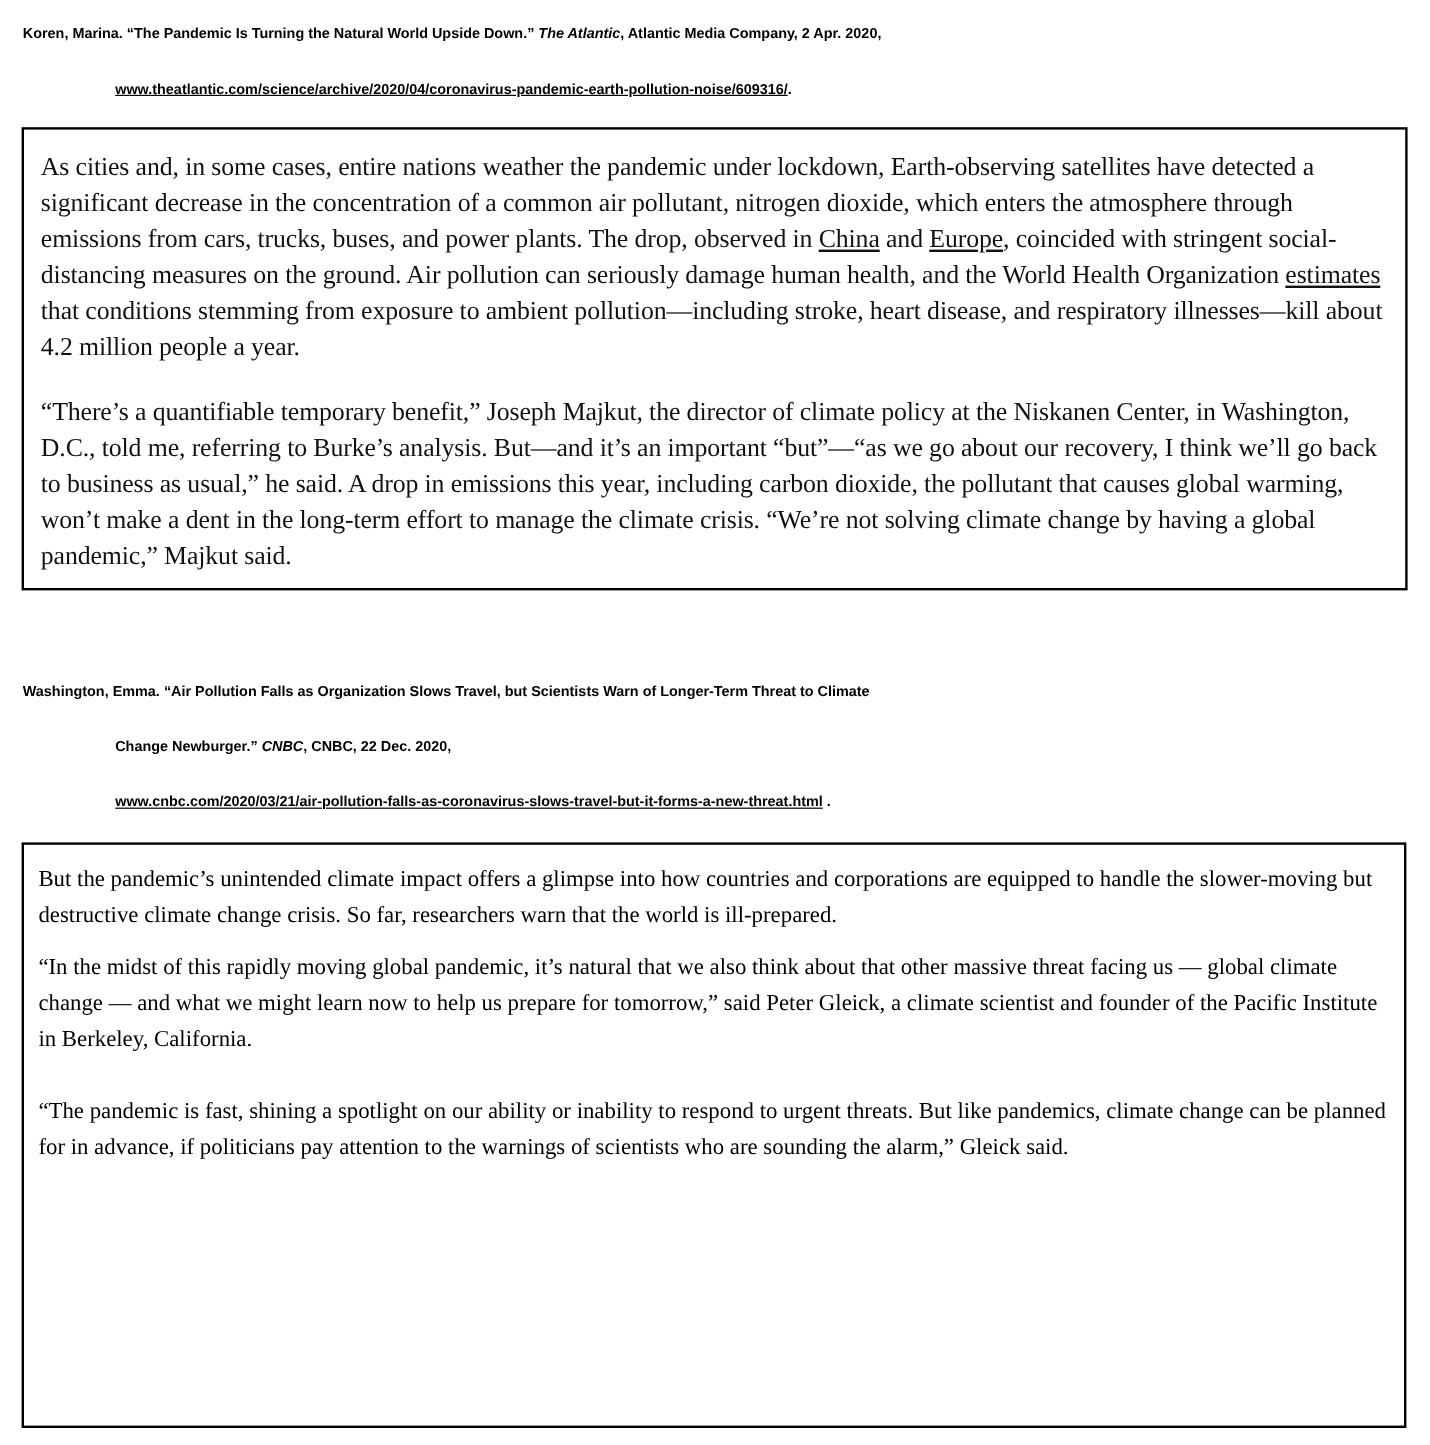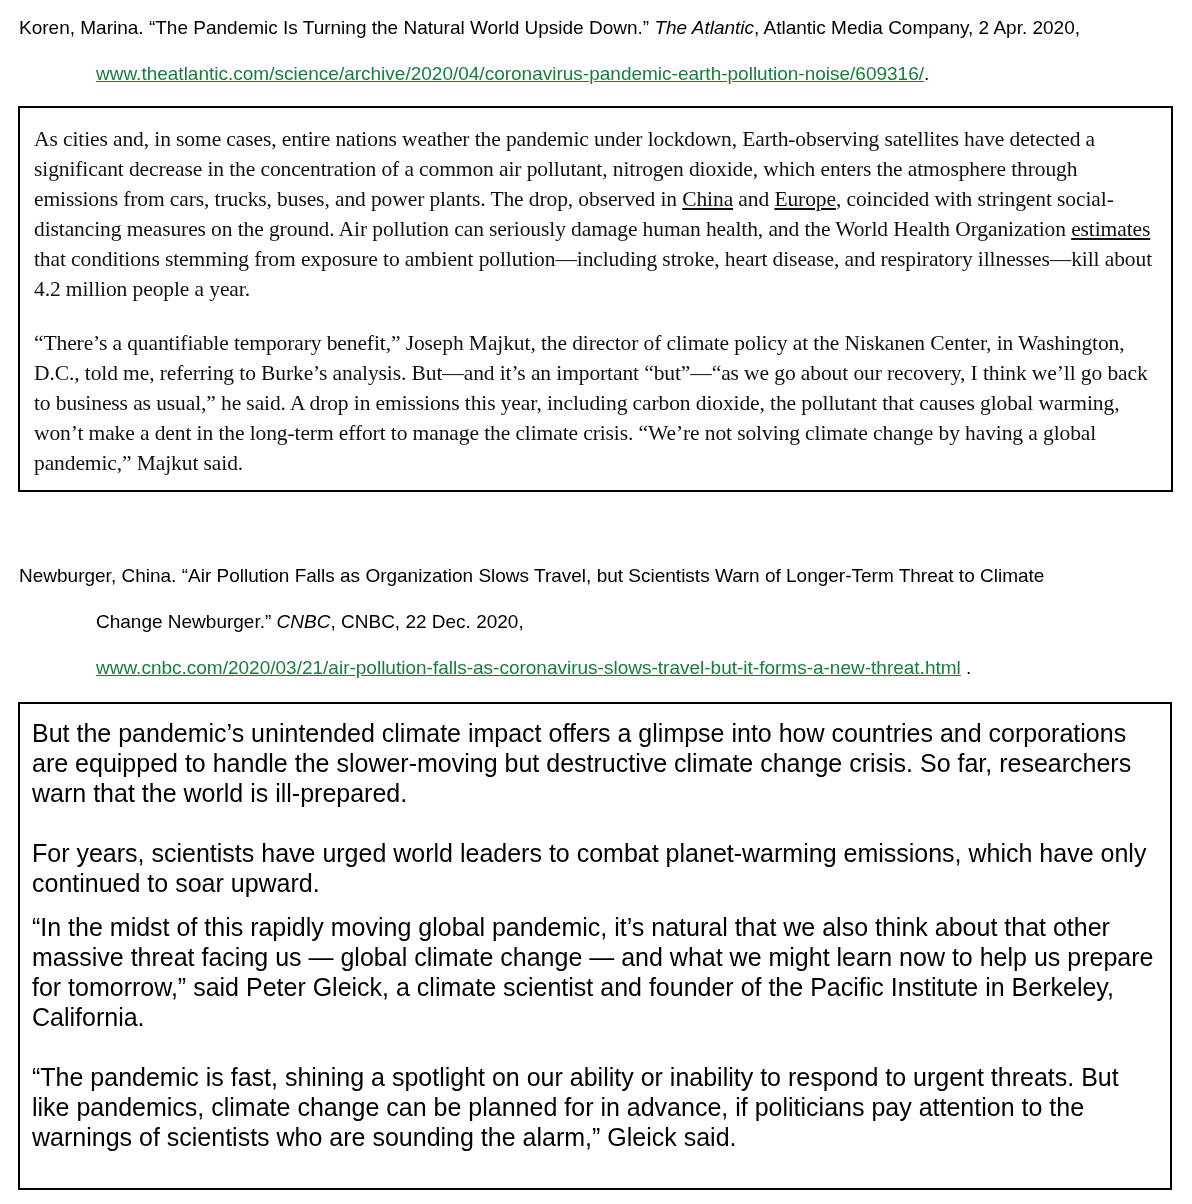--- a/index.html
+++ b/index.html
@@ -10,49 +10,49 @@
     body {
       width: 1192px;
       height: 1204px;
       position: relative;
       overflow: hidden;
       color: #000;
     }
     .citation-line {
       position: absolute;
       font-family: "Liberation Sans", sans-serif;
-      font-weight: normal;
-      font-size: 19px;
+      font-weight: bold;
+      font-size: 12px;
       line-height: 20px;
       white-space: nowrap;
       color: #000;
     }
     .citation-line em { font-style: italic; }
     .cite-link {
-      color: #15803d;
+      color: #000000;
       text-decoration: underline;
       cursor: pointer;
     }
     .quote-box {
       position: absolute;
       border: 2px solid #000;
       box-sizing: border-box;
       background: #fff;
     }
     .serif-box p {
       font-family: "Liberation Serif", serif;
       font-size: 21.5px;
       line-height: 30px;
       margin: 0;
       color: #111;
       letter-spacing: -0.1px;
     }
     .sans-box p {
-      font-family: Liberation Sans, sans-serif;
-      font-size: 25px;
+      font-family: Liberation Serif, serif;
+      font-size: 19px;
       line-height: 30px;
       margin: 0;
       color: #000;
     }
     .u { text-decoration: underline; text-align: right; }
   </style>
 </head>
 <body>
 
 <div class="citation-line" style="left:19px; top:18px;">
@@ -63,29 +63,28 @@
 <div class="citation-line" style="left:96px; top:64px;">
   <a class="cite-link">www.theatlantic.com/science/archive/2020/04/coronavirus-pandemic-earth-pollution-noise/609316/</a><span>.</span>
 </div>
 
 <div class="quote-box serif-box" style="left:18px; top:106px; width:1155px; height:386px; padding:16px 14px 0 14px;">
   <p><span>As cities and, in some cases, entire nations weather the pandemic under lockdown, Earth-observing satellites have detected a significant decrease in the concentration of a common air pollutant, nitrogen dioxide, which enters the atmosphere through emissions from cars, trucks, buses, and power plants. The drop, observed in </span><span class="u">China</span><span> and </span><span class="u">Europe</span><span>, coincided with stringent social-distancing measures on the ground. Air pollution can seriously damage human health, and the World Health Organization </span><span class="u">estimates</span><span> that conditions stemming from exposure to ambient pollution—including stroke, heart disease, and respiratory illnesses—kill about 4.2 million people a year.</span></p>
   <p style="margin-top:24px;">“There’s a quantifiable temporary benefit,” Joseph Majkut, the director of climate policy at the Niskanen Center, in Washington, D.C., told me, referring to Burke’s analysis. But—and it’s an important “but”—“as we go about our recovery, I think we’ll go back to business as usual,” he said. A drop in emissions this year, including carbon dioxide, the pollutant that causes global warming, won’t make a dent in the long-term effort to manage the climate crisis. “We’re not solving climate change by having a global pandemic,” Majkut said.</p>
 </div>
 
 <div class="citation-line" style="left:19px; top:566px;">
-  <span>Newburger, China.</span>
+  <span>Washington, Emma.</span>
   <span>“Air Pollution Falls as Organization Slows Travel, but Scientists Warn of Longer-Term Threat to Climate</span>
 </div>
 <div class="citation-line" style="left:96px; top:612px;">
   <span>Change Newburger.”</span>
   <em>CNBC</em><span>, CNBC, 22 Dec. 2020,</span>
 </div>
 <div class="citation-line" style="left:96px; top:658px;">
   <a class="cite-link">www.cnbc.com/2020/03/21/air-pollution-falls-as-coronavirus-slows-travel-but-it-forms-a-new-threat.html</a><span> .</span>
 </div>
 
 <div class="quote-box sans-box" style="left:18px; top:702px; width:1154px; height:488px; padding:14px 12px 0 12px;">
   <p>But the pandemic’s unintended climate impact offers a glimpse into how countries and corporations are equipped to handle the slower-moving but destructive climate change crisis. So far, researchers warn that the world is ill-prepared.</p>
-  <p style="margin-top:30px;">For years, scientists have urged world leaders to combat planet-warming emissions, which have only continued to soar upward.</p>
   <p style="margin-top:14px;">“In the midst of this rapidly moving global pandemic, it’s natural that we also think about that other massive threat facing us — global climate change —  and what we might learn now to help us prepare for tomorrow,”  said Peter Gleick, a climate scientist and founder of the Pacific Institute in Berkeley, California.</p>
   <p style="margin-top:30px;">“The pandemic is fast, shining a spotlight on our ability or inability to respond to urgent threats. But like pandemics, climate change can be planned for in advance, if politicians pay attention to the warnings of scientists who are sounding the alarm,” Gleick said.</p>
 </div>
 
 </body></html>

